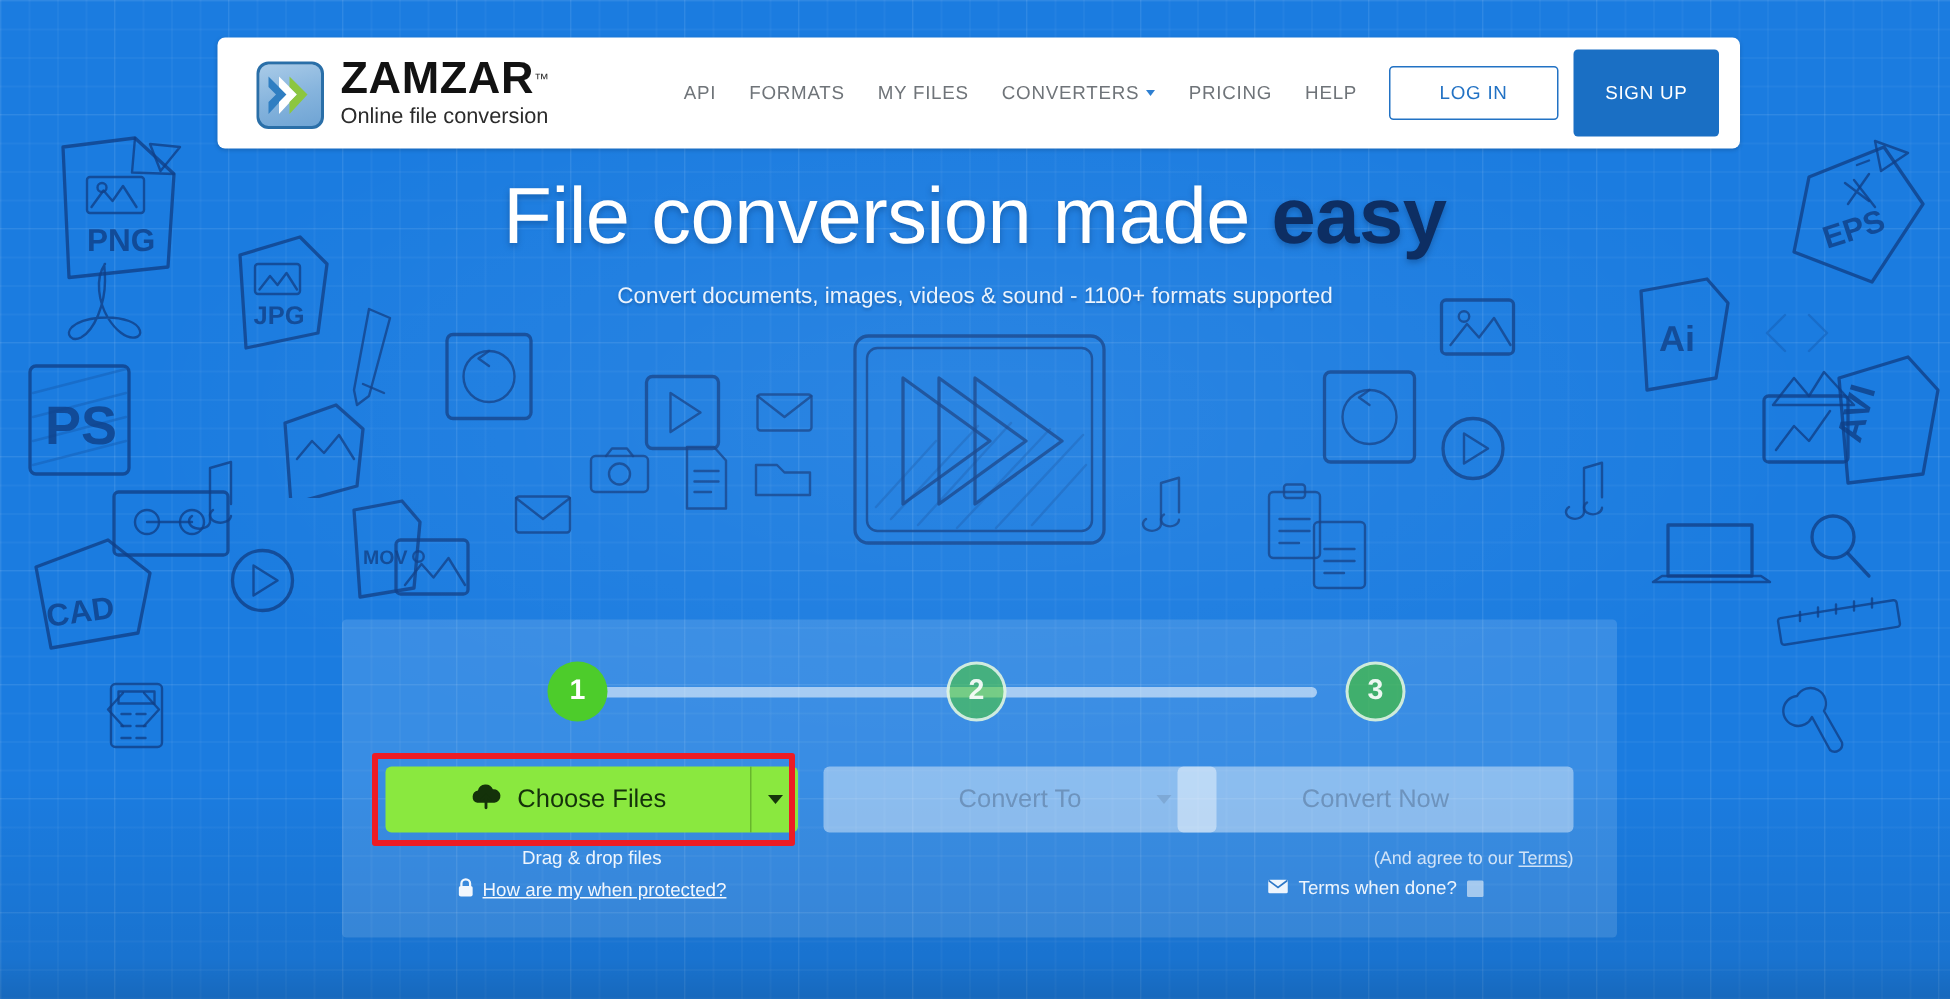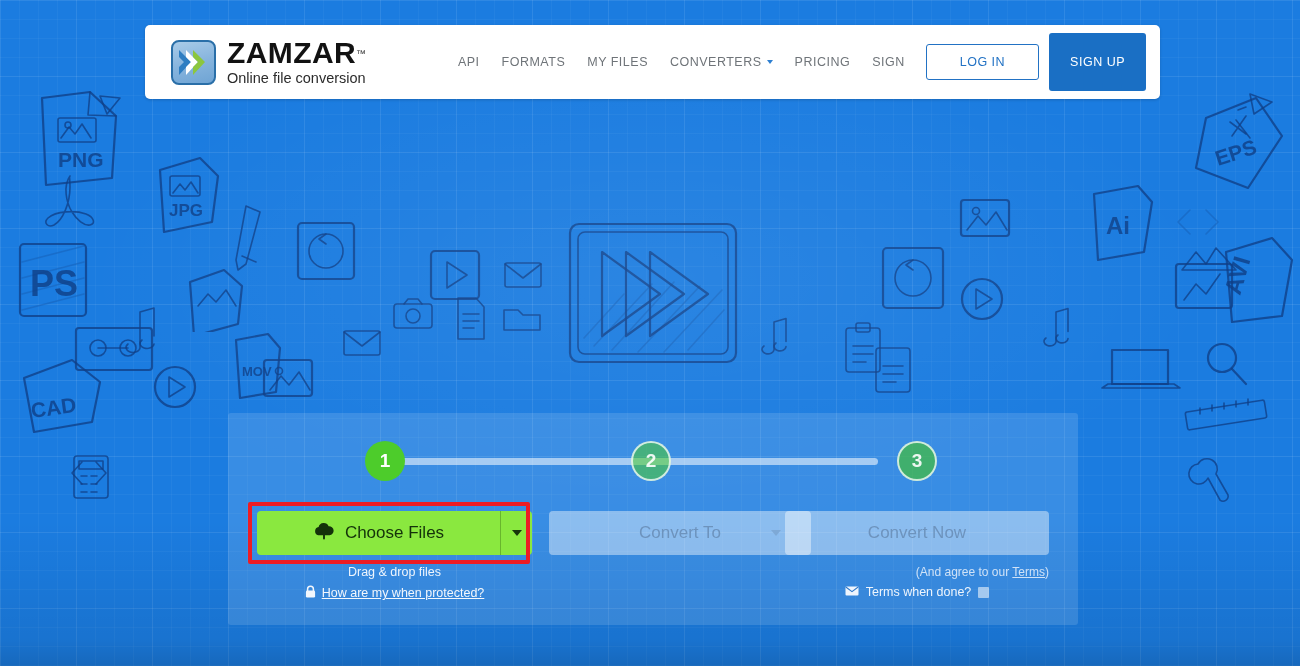--- a/index.html
+++ b/index.html
@@ -41,21 +41,21 @@
   .dk-faint { stroke:#1560b8; stroke-opacity:.55; }
 
   
   #header {
     position:absolute; left:145px; top:25px; width:1015px; height:74px;
     background:#ffffff; border-radius:5px;
     display:flex; align-items:center;
     box-shadow:0 1px 3px rgba(0,0,0,.18);
     z-index:6;
   }
-  #logo { display:flex; align-items:center; margin-left:16px;padding-left:10px; }
+  #logo { display:flex; align-items:flex-end; margin-left:16px;padding-left:10px; }
   #logo-mark {
     width:45px; height:45px; border-radius:8px;
     background:linear-gradient(165deg,#a9cbe8 0%, #86b4dd 52%, #6fa4d4 100%);
     border:2px solid #2a6fa8; display:block; position:relative;
   }
   #logo-text { margin-left:11px; line-height:1; }
   .brand {
     font-size:30px; font-weight:bold; color:#121212; letter-spacing:.4px;
     display:inline-block; font-family:"Liberation Sans",sans-serif;
   }
@@ -429,27 +429,31 @@
         <span>MY FILES</span>
       </div>
       <div class="nav-item">
         <span>CONVERTERS</span>
         <span class="caret-nav"></span>
       </div>
       <div class="nav-item">
         <span>PRICING</span>
       </div>
       <div class="nav-item">
-        <span>SIGN</span>
+        <span>HELP</span>
       </div>
       <div class="btn-login">LOG IN</div>
       <div class="btn-signup">SIGN UP</div>
     </nav>
   </div>
 
+  <div id="hero">
+    <h1 id="hero-title"><span>File conversion made </span><span class="accent">easy</span></h1>
+    <div id="hero-sub">Convert documents, images, videos &amp; sound - 1100+ formats supported</div>
+  </div>
 
   <div id="panel">
 
     <div id="steps">
       <div class="track" id="track-a"></div>
       <div class="circle" id="step1">1</div>
       <div class="circle" id="step2">2</div>
       <div class="circle" id="step3">3</div>
     </div>
 

